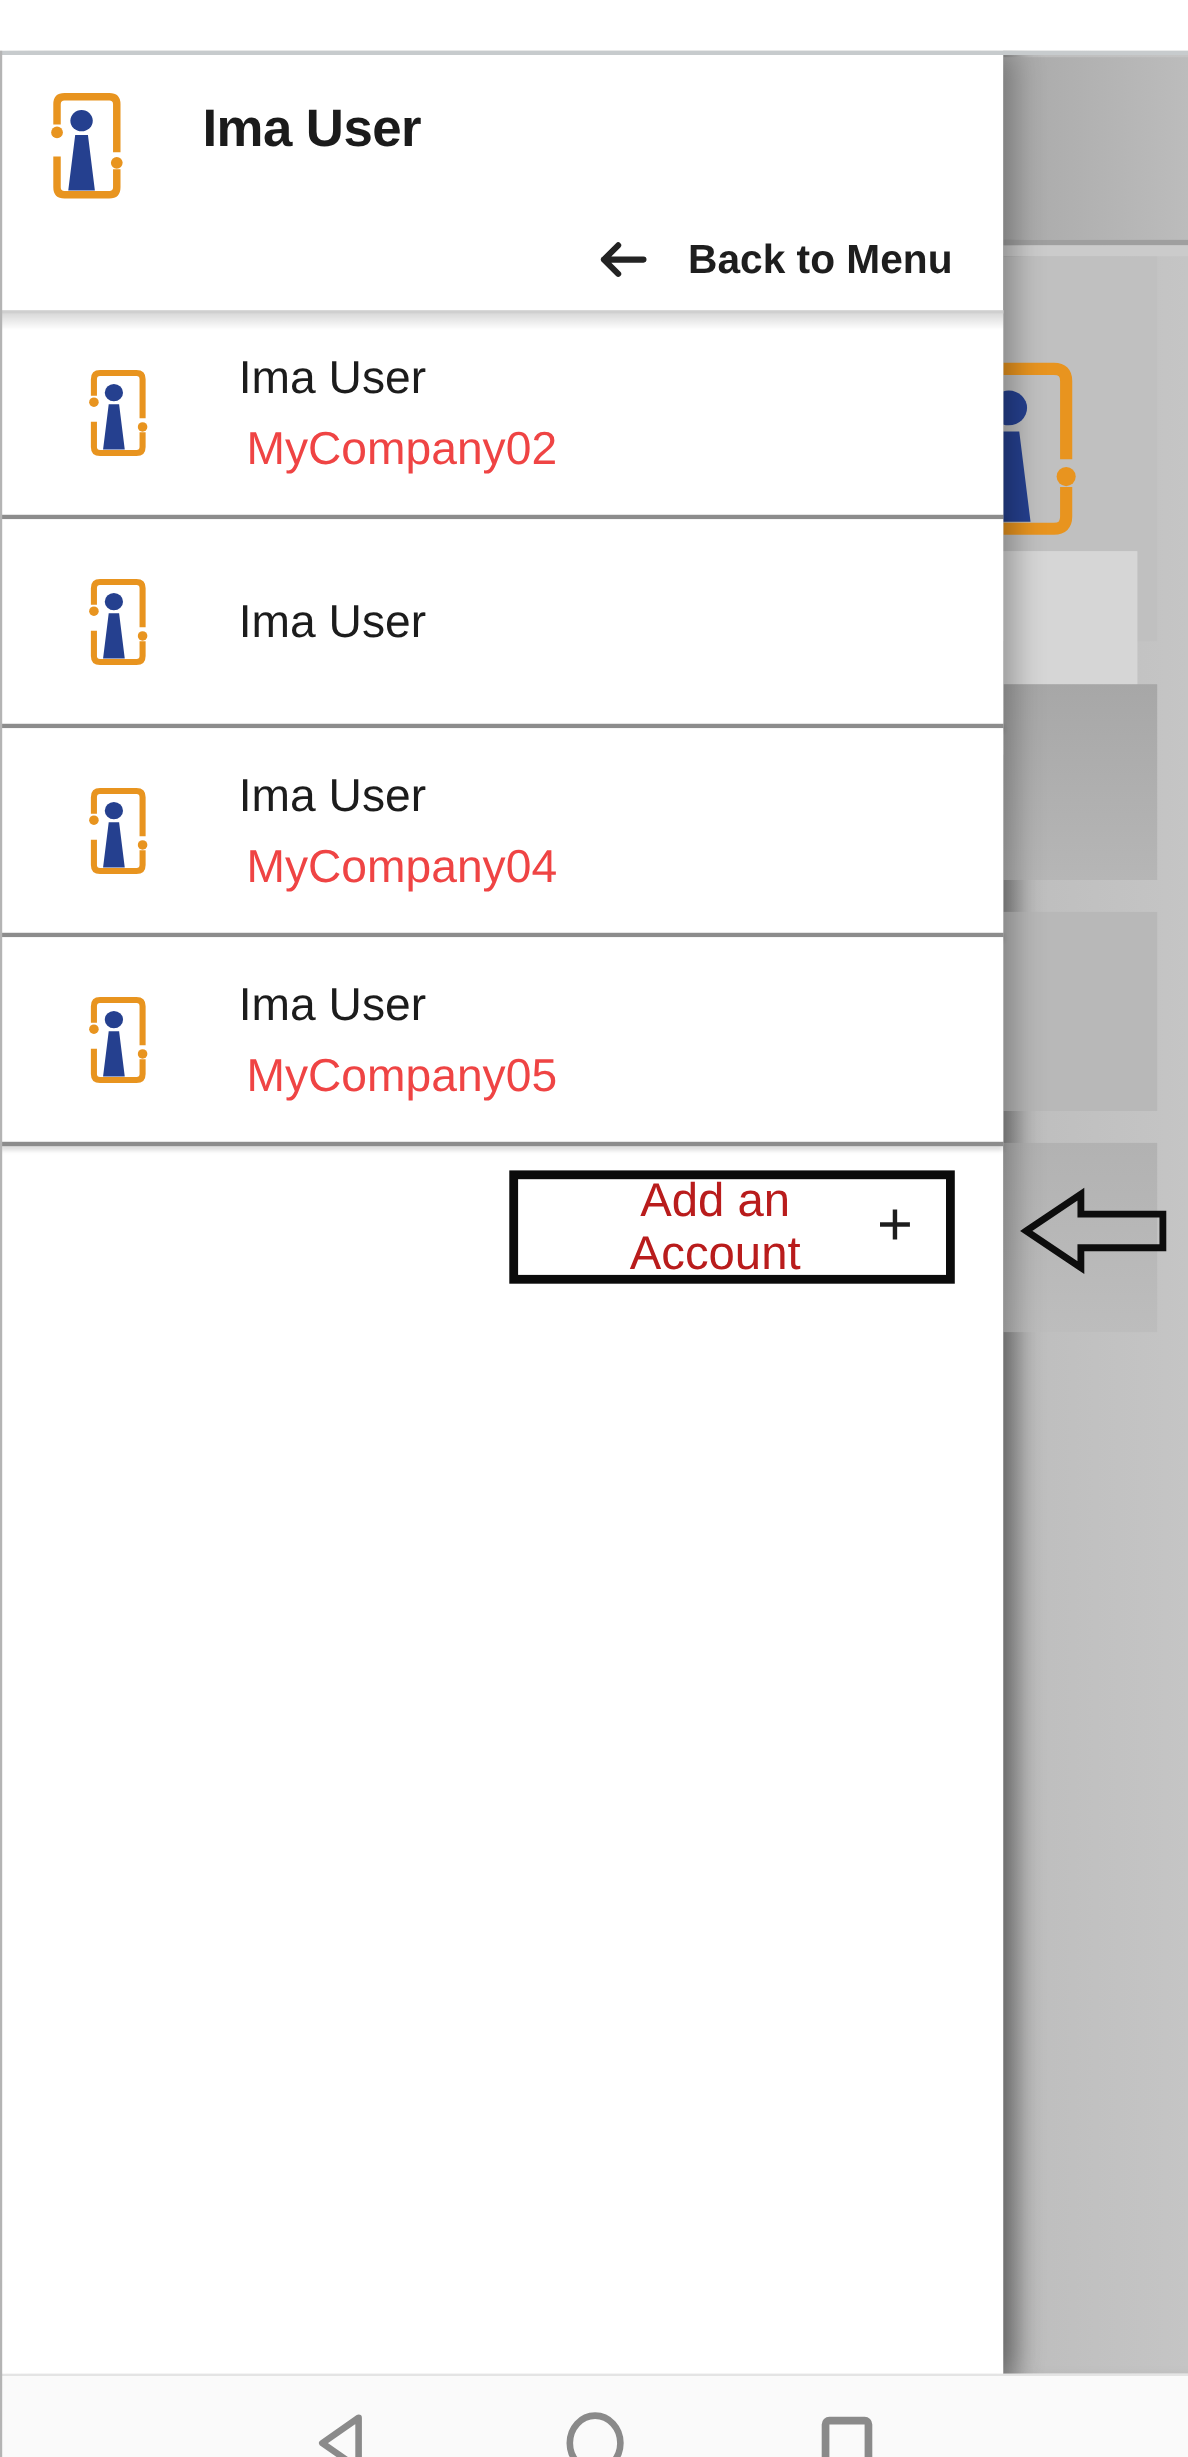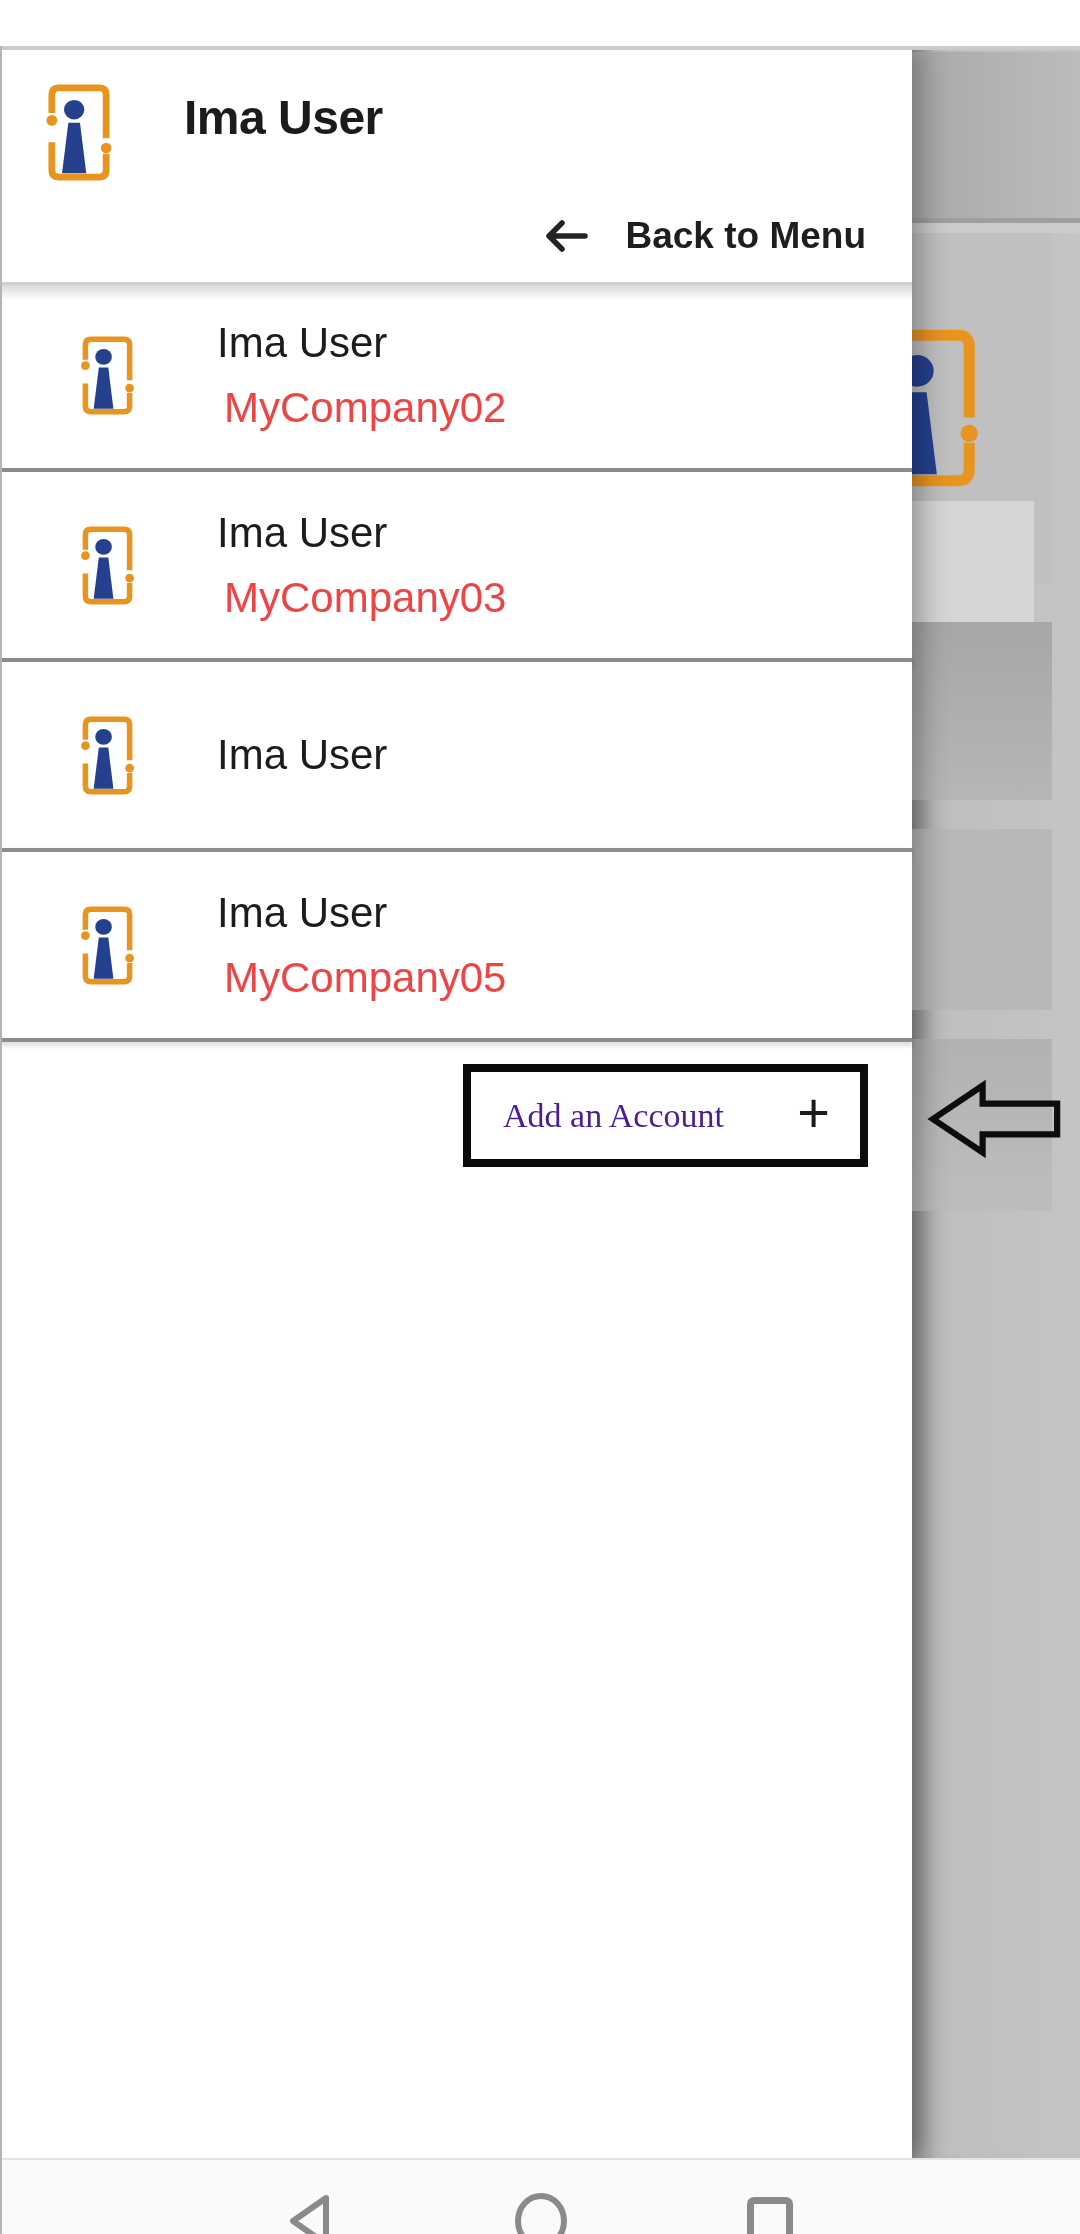--- a/index.html
+++ b/index.html
@@ -46,21 +46,21 @@
   .account-item { height:186px; display:flex; align-items:center; padding-left:79px; background:#ffffff; cursor:pointer; }
   .item-icon { width:57px; height:79px; flex:0 0 auto; }
   .item-text { margin-left:81px; display:flex; flex-direction:column; gap:17px; }
   .item-name    { font-size:42px; font-weight:400; color:#1c1c1c; }
   .item-company { font-size:42px; font-weight:400; color:#ef4444; padding-left:7px; }
   .divider { height:4px; background:#8c8c8c; box-shadow:0 3px 5px rgba(0,0,0,.20); }
 
   .add-row { margin-top:22px; padding-left:463px; }
   .add-account-button { width:405px; height:103px; background:#ffffff; border:8px solid #0b0b0b;
     display:flex; align-items:center; justify-content:space-between; padding:0 30px 0 32px; cursor:pointer; }
-  .add-label { font-size:34px; font-weight:400; color:#4c1d95;font-family:Liberation Serif, serif; }
+  .add-label { font-size:43px; font-weight:400; color:#b91c1c; }
   .add-plus  { font-size:56px; font-weight:300; color:#1d1d1d; line-height:1; margin-top:-6px; }
 
   .footer-logo { position:absolute; left:43px; top:1964px; height:112px; display:flex; align-items:flex-end; }
   .logo-icon { width:76px; height:106px; }
   .logo-word { font-size:104px; font-weight:700; color:#1e3f96; letter-spacing:-5px; line-height:0.92; margin-left:4px; transform:scaleY(1.02); }
 
   
   .navbar { position:absolute; left:0; top:2112px; width:1080px; height:122px; background:#fafafa;
     border-top:2px solid #e4e4e4; z-index:20; }
   .nav-btn { position:absolute; top:0; width:120px; height:122px; display:flex; align-items:center; justify-content:center; cursor:pointer; }
@@ -134,31 +134,31 @@
         </div>
       </div>
       <div class="divider"></div>
 
       <div class="account-item">
         <svg class="item-icon" viewBox="0 0 72 100">
             <use href="#inwebo-mark"></use>
           </svg>
         <div class="item-text">
           <span class="item-name">Ima User</span>
-          <span class="item-company">MyCompany03</span>
-        </div>
-      </div>
-      <div class="divider"></div>
-
-      <div class="account-item">
-        <svg class="item-icon" viewBox="0 0 72 100">
-            <use href="#inwebo-mark"></use>
-          </svg>
-        <div class="item-text">
-          <span class="item-name">Ima User</span>
+        </div>
+      </div>
+      <div class="divider"></div>
+
+      <div class="account-item">
+        <svg class="item-icon" viewBox="0 0 72 100">
+            <use href="#inwebo-mark"></use>
+          </svg>
+        <div class="item-text">
+          <span class="item-name">Ima User</span>
+          <span class="item-company">MyCompany04</span>
         </div>
       </div>
       <div class="divider"></div>
 
       <div class="account-item">
         <svg class="item-icon" viewBox="0 0 72 100">
             <use href="#inwebo-mark"></use>
           </svg>
         <div class="item-text">
           <span class="item-name">Ima User</span>

